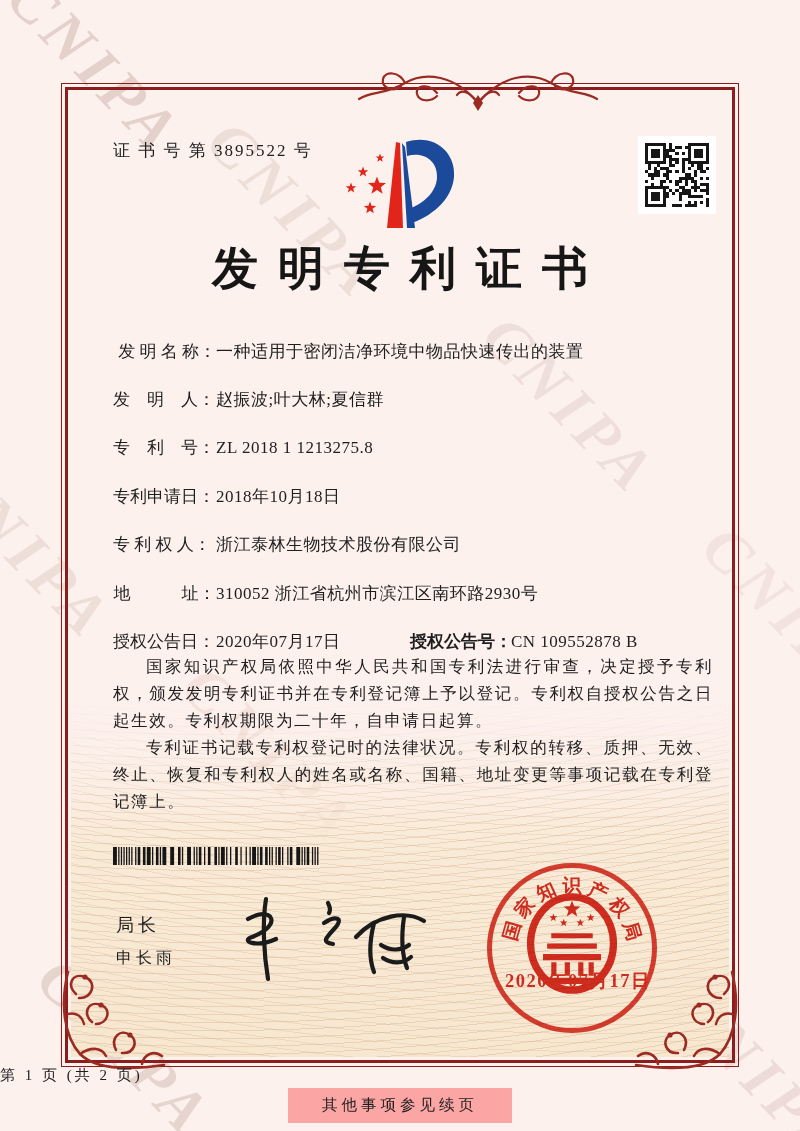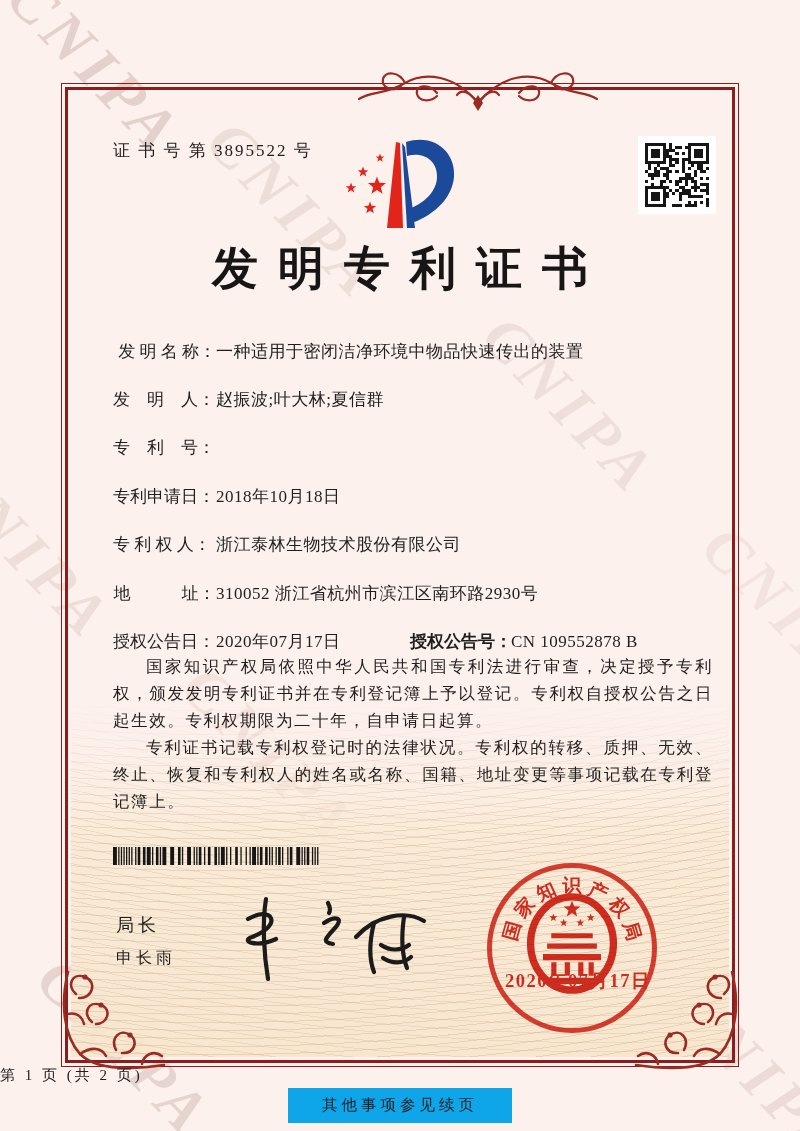--- a/index.html
+++ b/index.html
@@ -103,21 +103,21 @@
   .emblem *{fill:var(--c-seal);}
   .emblem .ring{fill:none;stroke:var(--c-seal);stroke-width:7;}
   .seal-date{
     position:absolute;left:-2px;top:100px;width:176px;text-align:center;
     font-size:18.5px;color:var(--c-seal);letter-spacing:1.5px;font-weight:bold;white-space:nowrap;
   }
   
   .page-num{position:absolute;left:0;top:1034px;width:100%;text-align:left;font-size:15px;letter-spacing:3px;margin-top:32px;}
   .cont-note{
     position:absolute;left:50%;top:1088px;transform:translateX(-50%);
-    background:#0ea5e9;padding:7px 34px;font-size:15.5px;letter-spacing:4px;white-space:nowrap;
+    background:#fca5a5;padding:7px 34px;font-size:15.5px;letter-spacing:4px;white-space:nowrap;
   }
 </style>
 </head>
 <body>
 
 <div class="page">
 
   <div class="wm wm-a">CNIPA</div>
   <div class="wm wm-b">CNIPA</div>
   <div class="wm wm-c">CNIPA</div>
@@ -424,20 +424,21 @@
   <div class="row r1">
     <span class="label">发 明 名 称：</span>
     <span class="value">一种适用于密闭洁净环境中物品快速传出的装置</span>
   </div>
   <div class="row r2">
     <span class="label">发　明　人：</span>
     <span class="value">赵振波;叶大林;夏信群</span>
   </div>
   <div class="row r3">
     <span class="label">专　利　号：</span>
+    <span class="value">ZL 2018 1 1213275.8</span>
   </div>
   <div class="row r4">
     <span class="label">专利申请日：</span>
     <span class="value">2018年10月18日</span>
   </div>
   <div class="row r5">
     <span class="label">专 利 权 人：</span>
     <span class="value">浙江泰林生物技术股份有限公司</span>
   </div>
   <div class="row r6">

